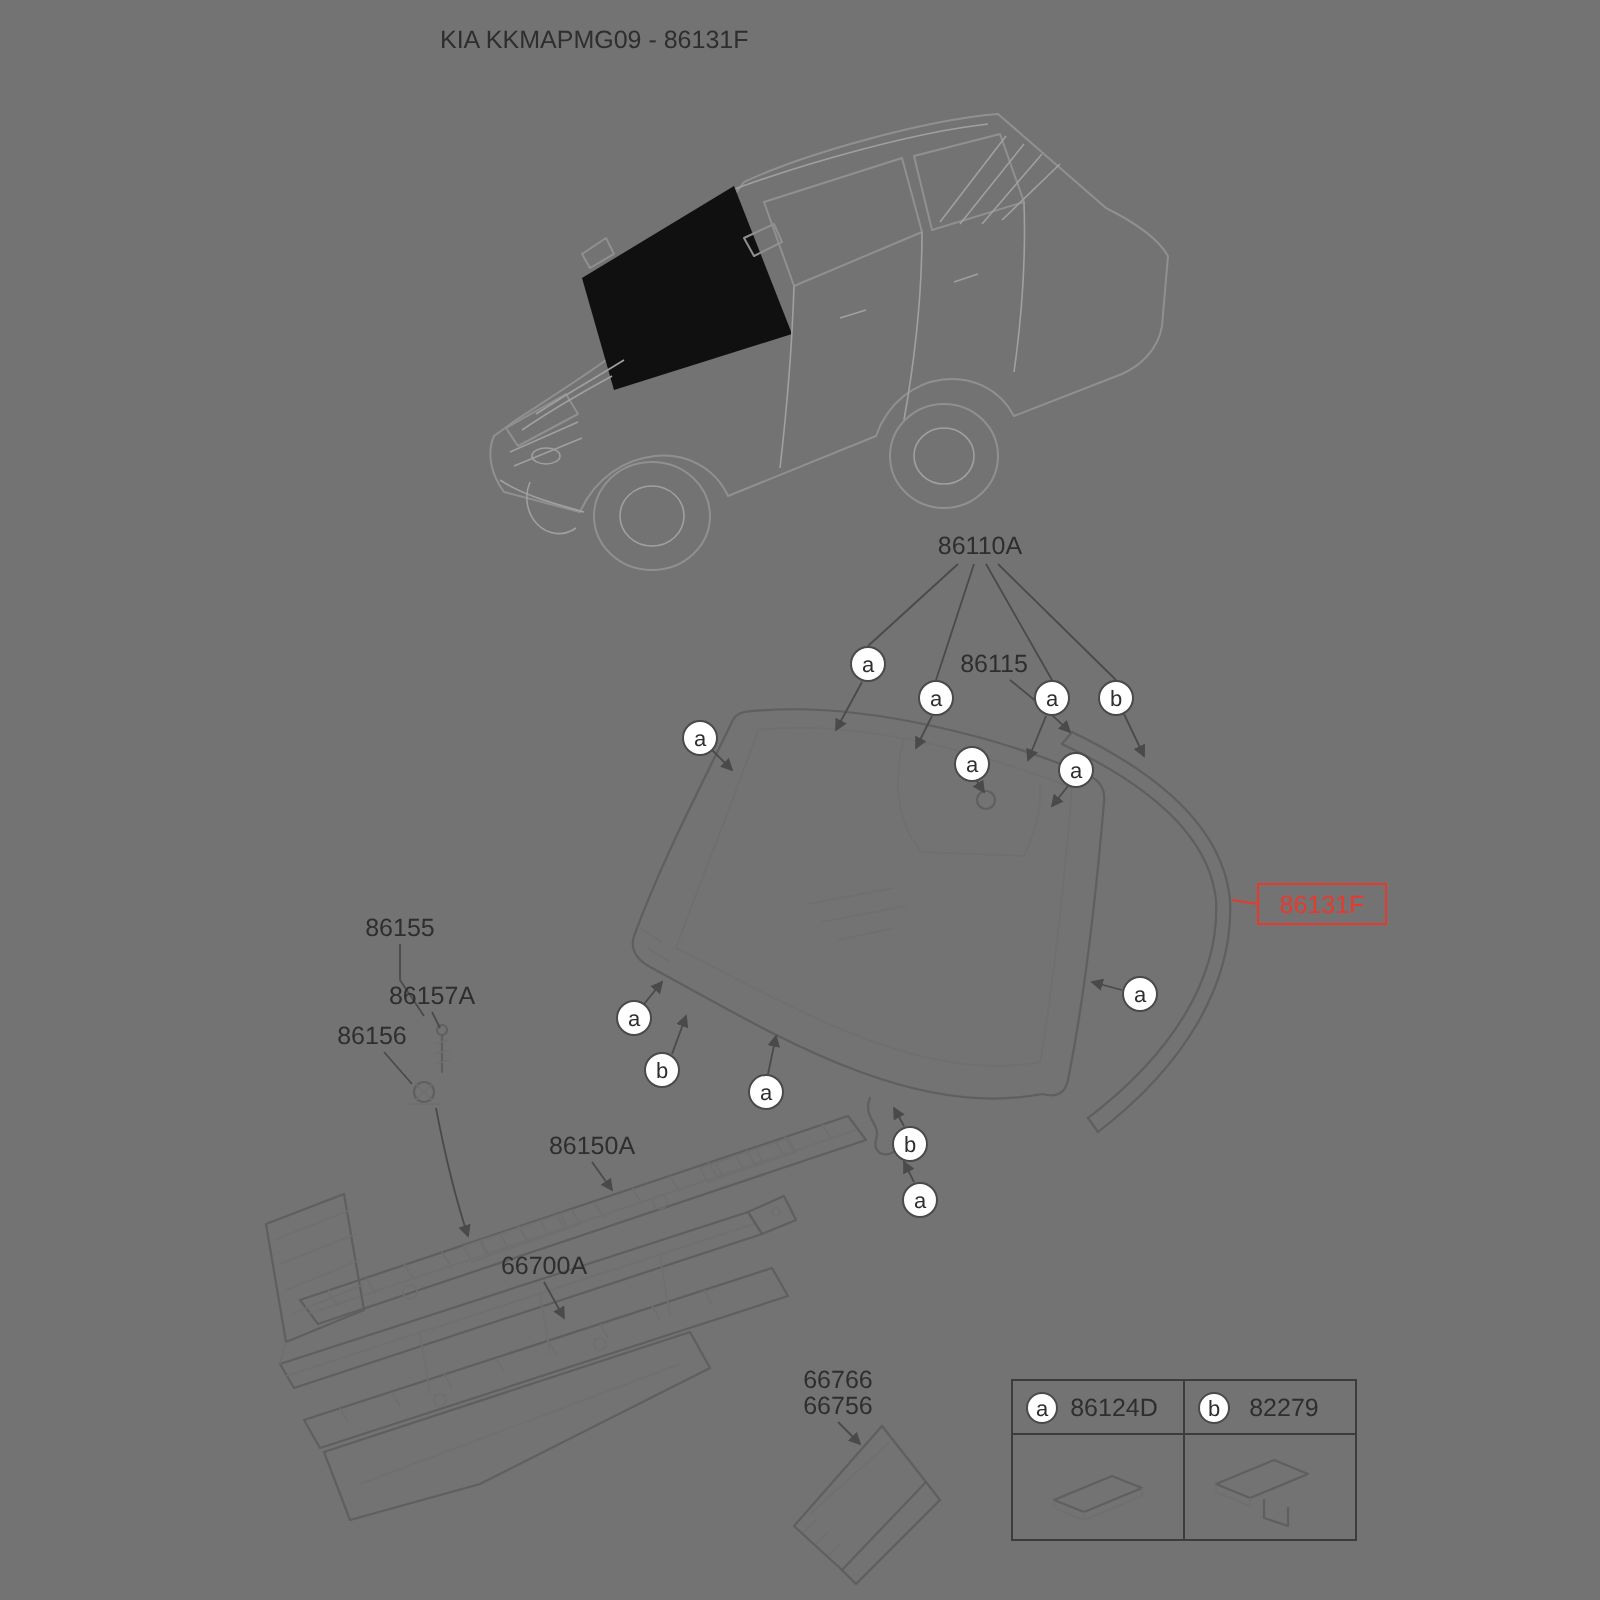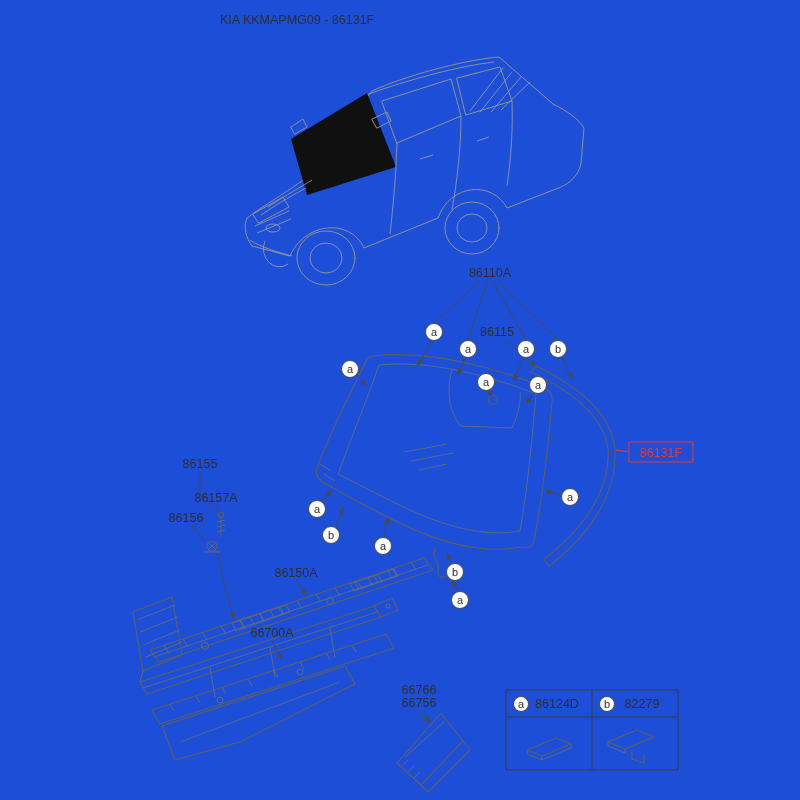--- a/index.html
+++ b/index.html
@@ -1,16 +1,16 @@
 <!DOCTYPE html>
 <html><head>
 <meta charset="utf-8">
 <style>
   html,body{margin:0;padding:0;background:#fff;}
-  .stage{position:relative;width:800px;height:800px;background:#1d4ed8;overflow:hidden;
+  .stage{position:relative;width:800px;height:800px;background:#737373;overflow:hidden;
          font-family:"Liberation Sans",sans-serif;}
   svg{position:absolute;left:0;top:0;}
   svg text{font-family:"Liberation Sans",sans-serif;}
   .car{stroke:#909090;fill:none;stroke-width:1;stroke-linejoin:round;stroke-linecap:round;}
   .carthin{stroke:#a0a0a0;fill:none;stroke-width:.8;}
   .part{stroke:#5f5f5f;fill:none;stroke-width:1.1;stroke-linejoin:round;stroke-linecap:round;}
   .hatch{stroke:#6f6f6f;fill:none;stroke-width:.8;}
   .lead{stroke:#4a4a4a;fill:none;stroke-width:.9;}
   .redline{stroke:#e8392f;fill:none;stroke-width:1;}
   .lbl{font-size:12.5px;fill:#2e2e2e;}

